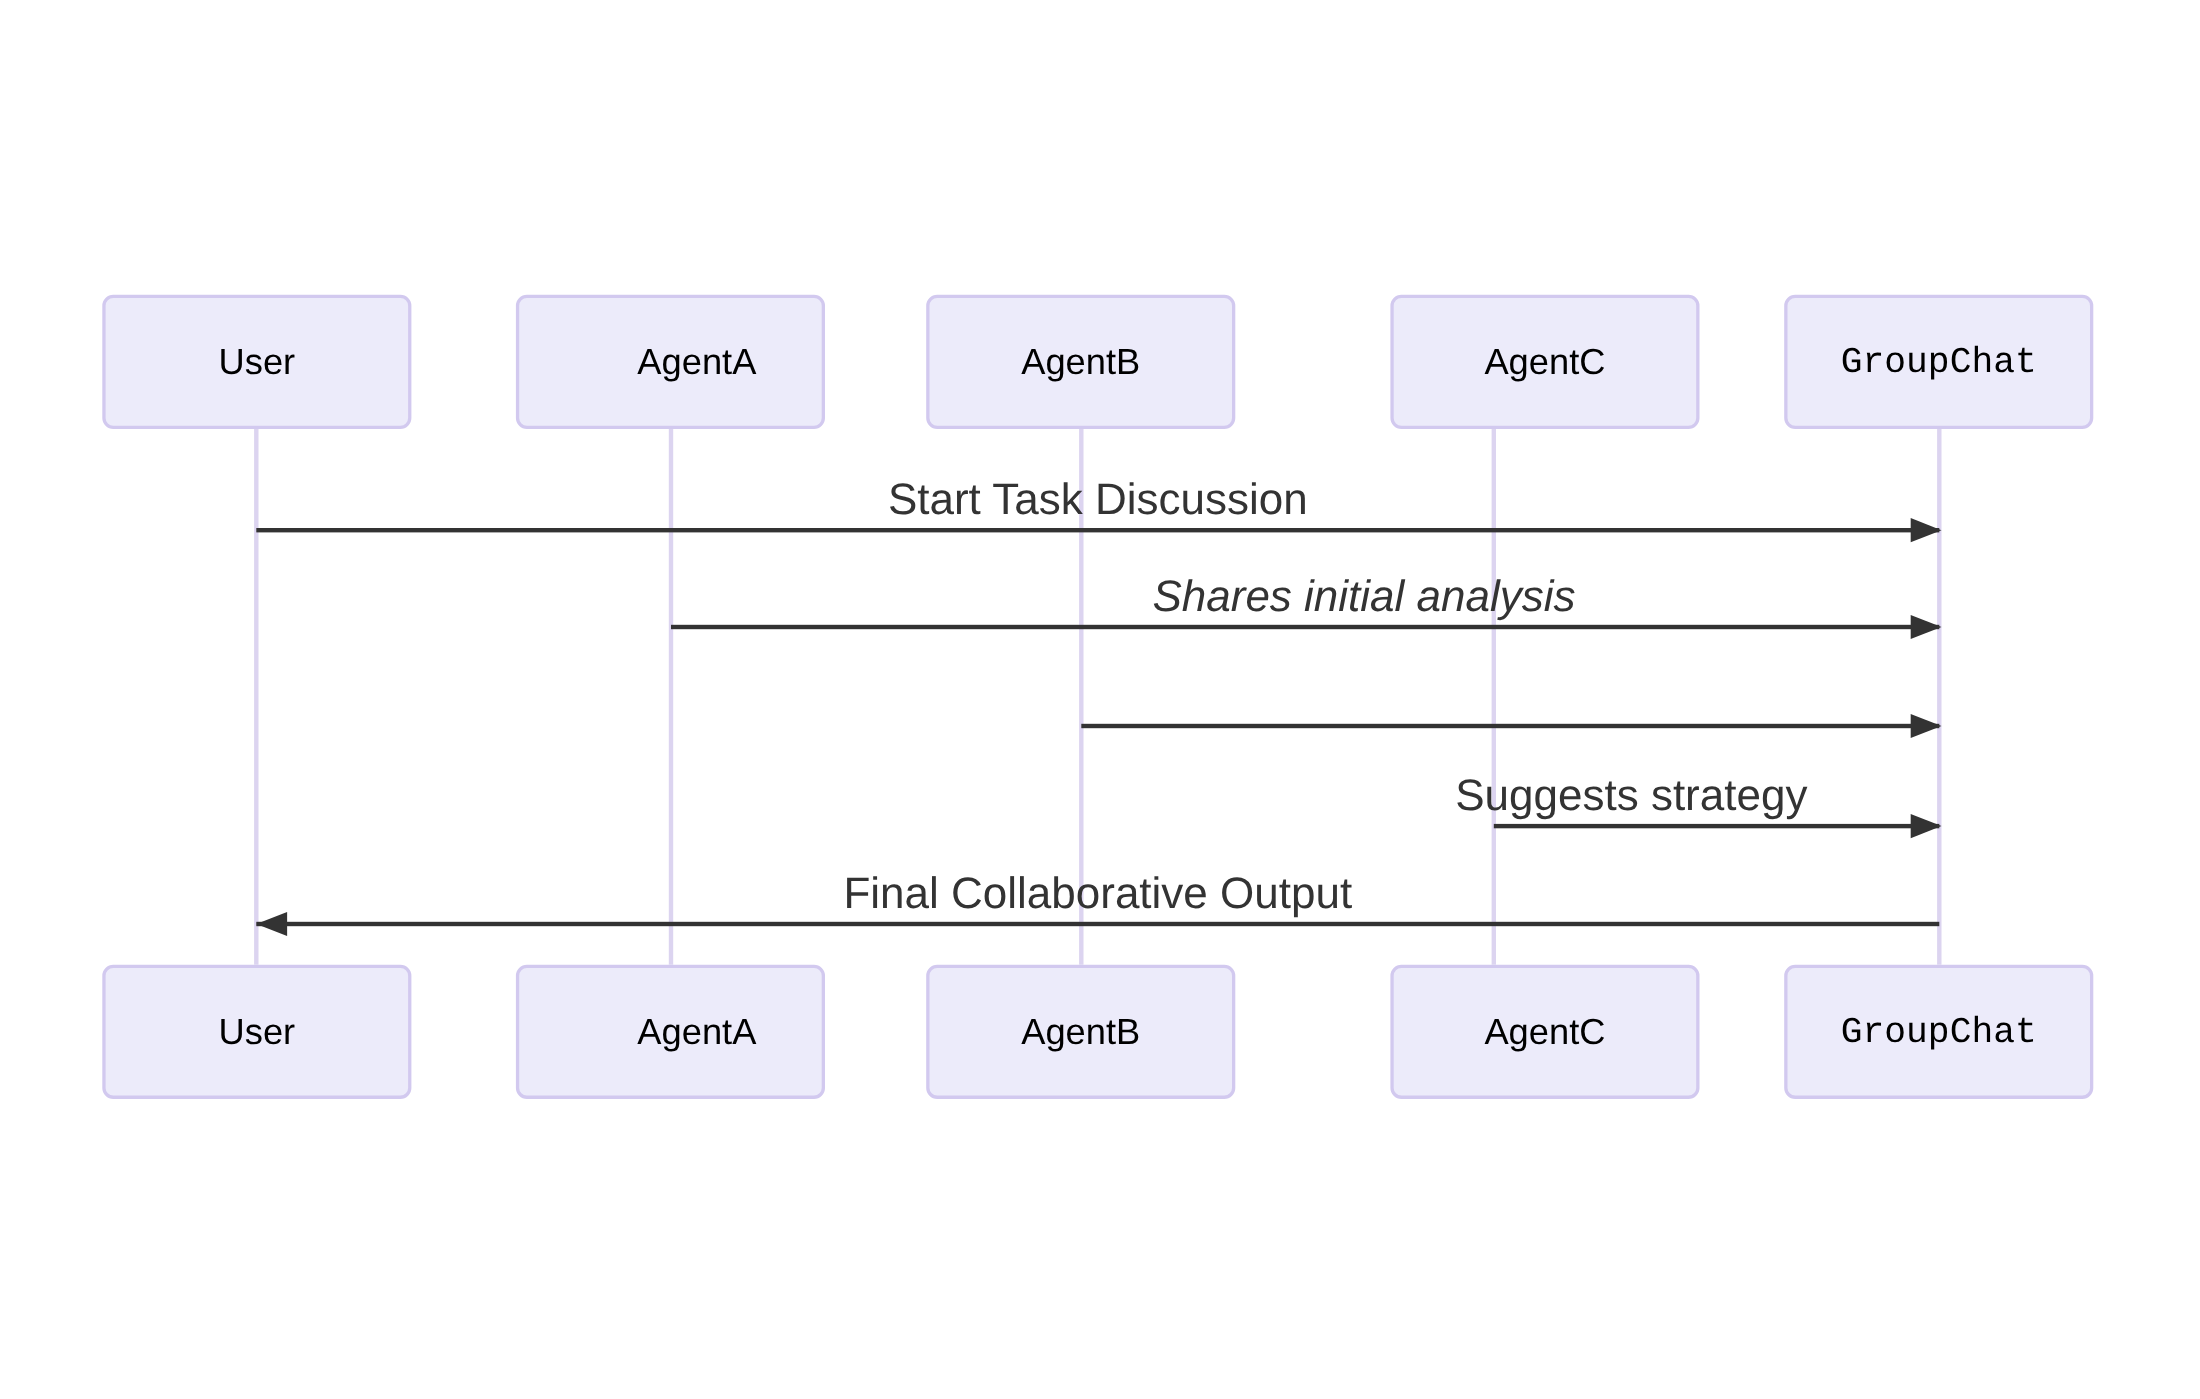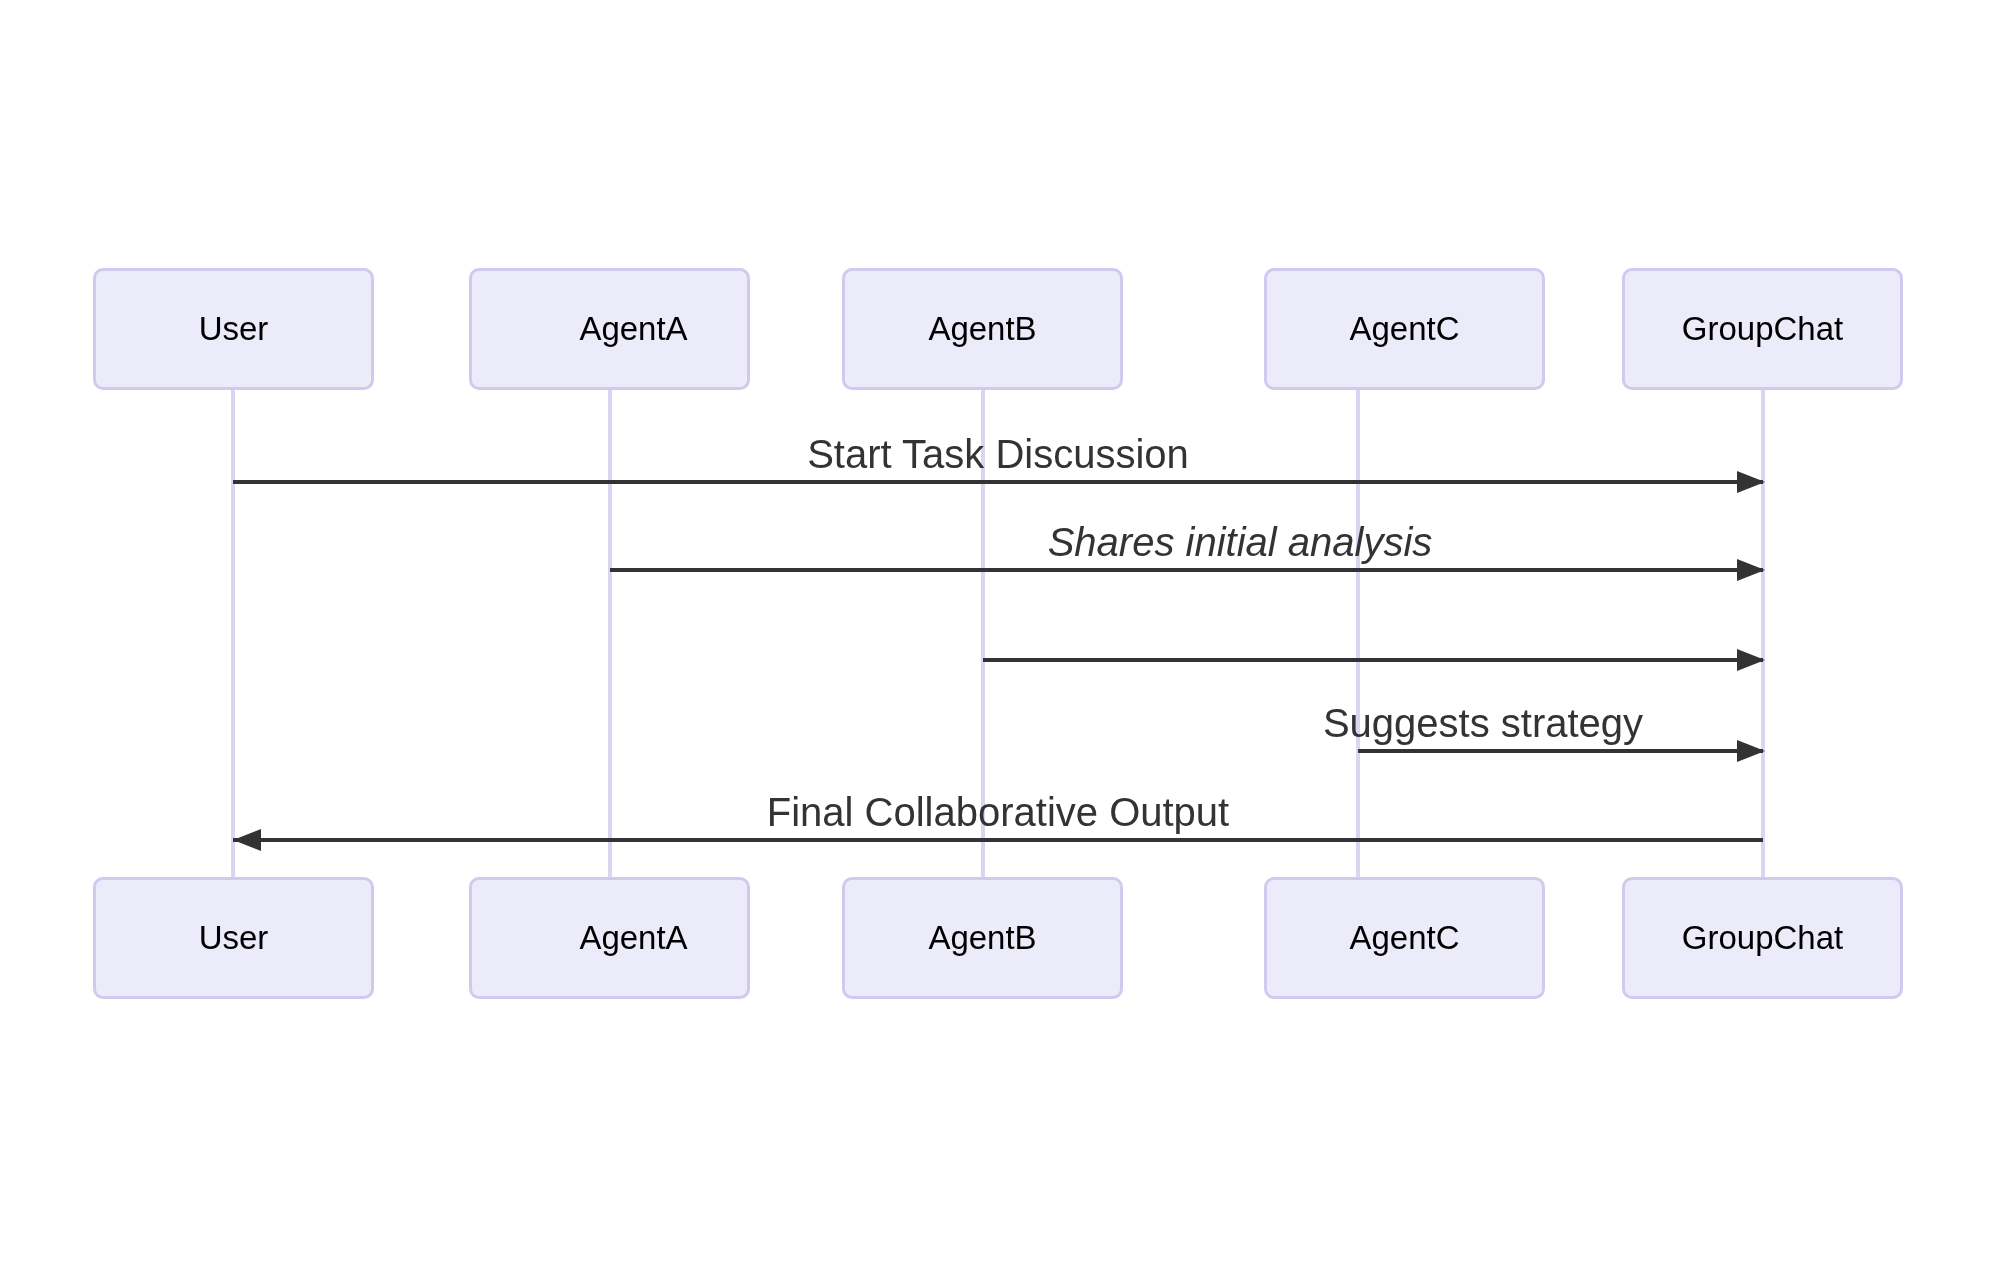--- a/index.html
+++ b/index.html
@@ -25,21 +25,21 @@
     font-size: 33px;
     color: var(--actor-text, #000000);
     text-align: center;
   }
   .actor.row-top    { top: 268px; }
   .actor.row-bottom { top: 877px; }
   .a-user      { left: 93px; }
   .a-agenta    { left: 469px; padding-left: 48px; }
   .a-agentb    { left: 842px; }
   .a-agentc    { left: 1264px; }
-  .a-groupchat { left: 1622px; }
+  .a-groupchat { left: 1622px; font-family: Liberation Mono, monospace; }
 
   .lifeline {
     position: absolute;
     top: 390px;
     height: 487px;
     width: 4px;
     background: var(--lifeline, #DCD4F0);
   }
   .l-user      { left: 231px; }
   .l-agenta    { left: 608px; }

